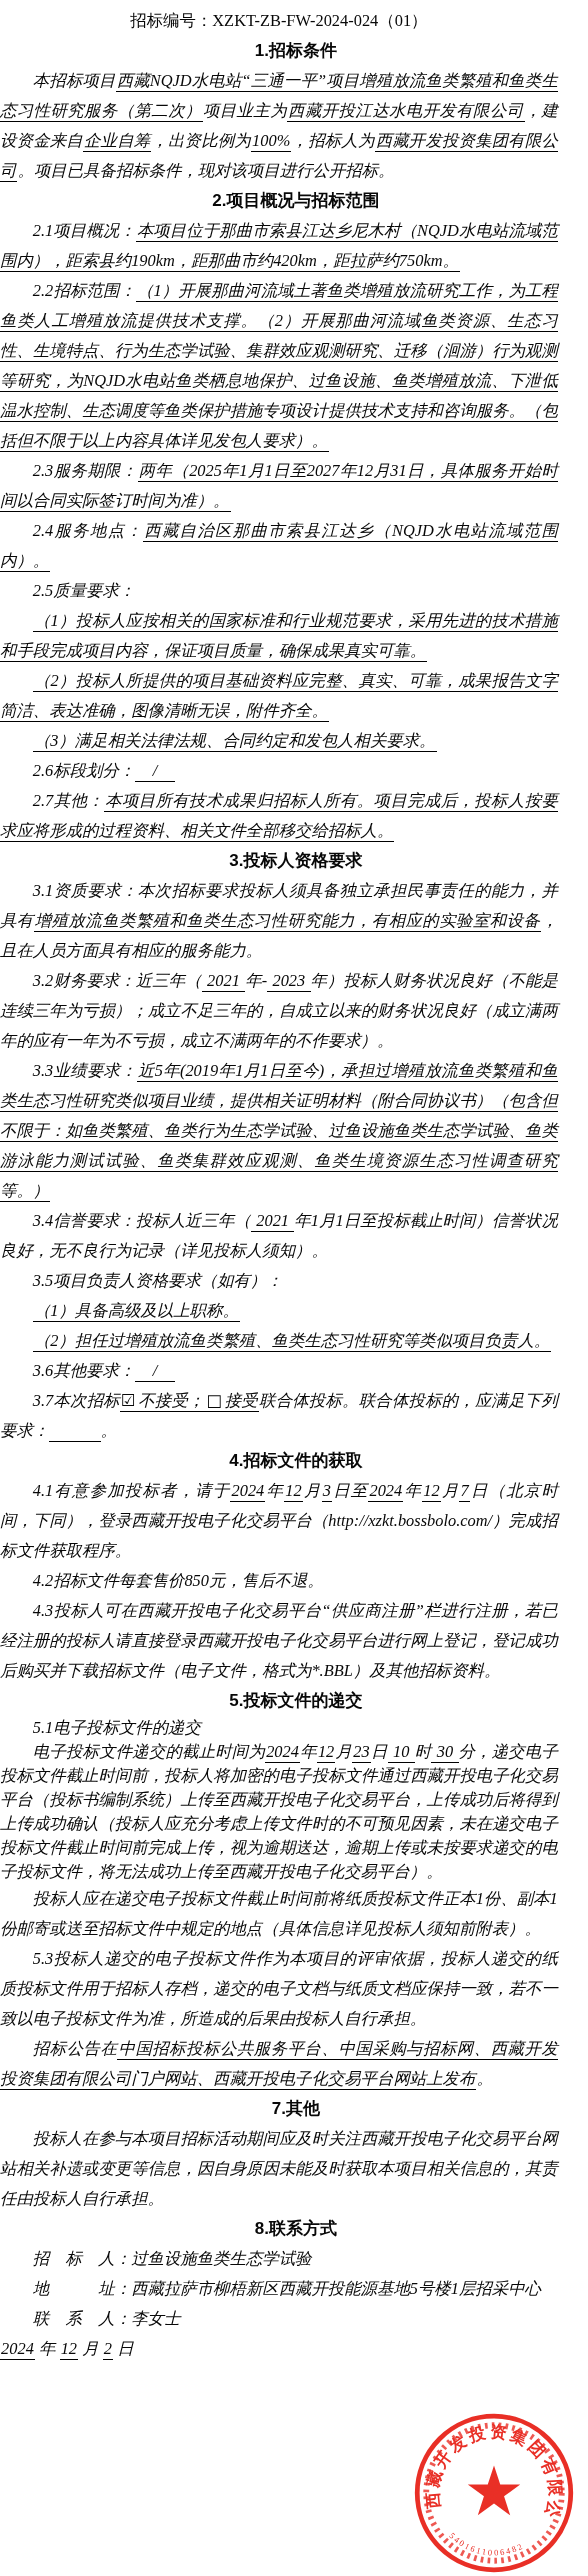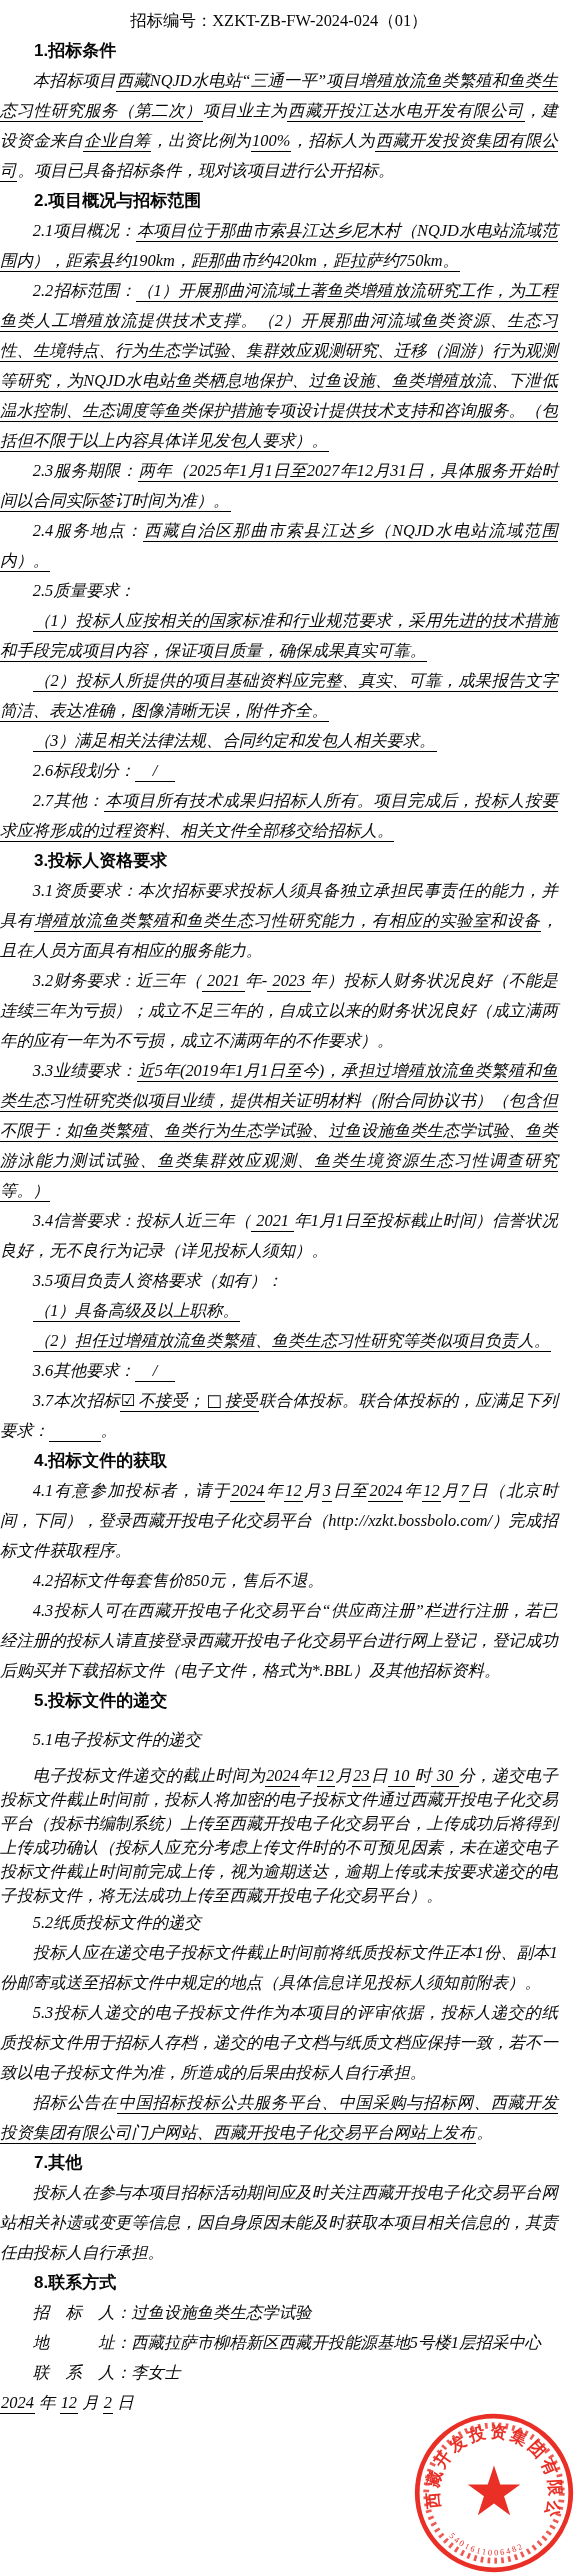--- a/index.html
+++ b/index.html
@@ -15,25 +15,25 @@
     line-height:30px;
     color:#080808;
     text-align:justify;
     border-radius:28px;
   }
   .doc-title{text-align:center;text-indent:0;}
   .heading{
     font-family:"Liberation Sans","DejaVu Sans",sans-serif;
     font-weight:bold;
     text-indent:2em;
-    text-align:left;
+    text-align:center;
     font-size:17px;
   }
   .para{text-indent:2em;margin:0;font-style:italic;}
-  .tight{line-height:24px;margin-top:12px;}
+  .tight{line-height:24px;}
   .u{border-bottom:1.6px solid #000;padding:0 1.1px 0.5px 1.1px;}
   .icon{font-family:"DejaVu Sans","Liberation Sans",sans-serif;}
   .date-line{text-align:left;padding-right:27.5px;text-indent:0;}
   .seal{
     position:absolute;
     left:413px;
     top:2412px;
     width:162px;
     height:162px;
     z-index:3;
@@ -72,21 +72,20 @@
       <div class="para"><span class="u">（2）担任过增殖放流鱼类繁殖、鱼类生态习性研究等类似项目负责人。</span></div>
       <div class="para"><span>3.6其他要求：</span><span class="u">　/　</span></div>
       <div class="para"><span>3.7本次招标</span><span class="u icon">☑</span><span class="u">不接受；</span><span class="u icon">□</span><span class="u">接受</span><span>联合体投标。联合体投标的，应满足下列要求：</span><span class="u">　　　</span><span>。</span></div>
       <div class="heading"><span>4.招标文件的获取</span></div>
       <div class="para"><span>4.1有意参加投标者，请于</span><span class="u">2024</span><span>年</span><span class="u">12</span><span>月</span><span class="u">3</span><span>日至</span><span class="u">2024</span><span>年</span><span class="u">12</span><span>月</span><span class="u">7</span><span>日（北京时间，下同），登录西藏开投电子化交易平台（http://xzkt.bossbolo.com/）完成招标文件获取程序。</span></div>
       <div class="para"><span>4.2招标文件每套售价850元，售后不退。</span></div>
       <div class="para"><span>4.3投标人可在西藏开投电子化交易平台“供应商注册”栏进行注册，若已经注册的投标人请直接登录西藏开投电子化交易平台进行网上登记，登记成功后购买并下载招标文件（电子文件，格式为*.BBL）及其他招标资料。</span></div>
       <div class="heading"><span>5.投标文件的递交</span></div>
       <div class="para tight"><span>5.1电子投标文件的递交</span></div>
       <div class="para tight"><span>电子投标文件递交的截止时间为</span><span class="u">2024</span><span>年</span><span class="u">12</span><span>月</span><span class="u">23</span><span>日</span><span class="u"> 10 </span><span>时</span><span class="u"> 30 </span><span>分，递交电子投标文件截止时间前，投标人将加密的电子投标文件通过西藏开投电子化交易平台（投标书编制系统）上传至西藏开投电子化交易平台，上传成功后将得到上传成功确认（投标人应充分考虑上传文件时的不可预见因素，未在递交电子投标文件截止时间前完成上传，视为逾期送达，逾期上传或未按要求递交的电子投标文件，将无法成功上传至西藏开投电子化交易平台）。</span></div>
-      <div class="para"><span>5.2纸质投标文件的递交</span></div>
       <div class="para"><span>投标人应在递交电子投标文件截止时间前将纸质投标文件正本1份、副本1份邮寄或送至招标文件中规定的地点（具体信息详见投标人须知前附表）。</span></div>
       <div class="para"><span>5.3投标人递交的电子投标文件作为本项目的评审依据，投标人递交的纸质投标文件用于招标人存档，递交的电子文档与纸质文档应保持一致，若不一致以电子投标文件为准，所造成的后果由投标人自行承担。</span></div>
       <div class="para"><span>招标公告在</span><span class="u">中国招标投标公共服务平台、中国采购与招标网、西藏开发投资集团有限公司门户网站、西藏开投电子化交易平台网站上发布</span><span>。</span></div>
       <div class="heading"><span>7.其他</span></div>
       <div class="para"><span>投标人在参与本项目招标活动期间应及时关注西藏开投电子化交易平台网站相关补遗或变更等信息，因自身原因未能及时获取本项目相关信息的，其责任由投标人自行承担。</span></div>
       <div class="heading"><span>8.联系方式</span></div>
       <div class="para"><span>招　标　人：过鱼设施鱼类生态学试验</span></div>
       <div class="para"><span>地　　　址：西藏拉萨市柳梧新区西藏开投能源基地5号楼1层招采中心</span></div>
       <div class="para"><span>联　系　人：李女士</span></div>
       <div class="para date-line"><span class="u">2024</span><span> 年 </span><span class="u">12</span><span> 月 </span><span class="u">2</span><span> 日</span></div>

